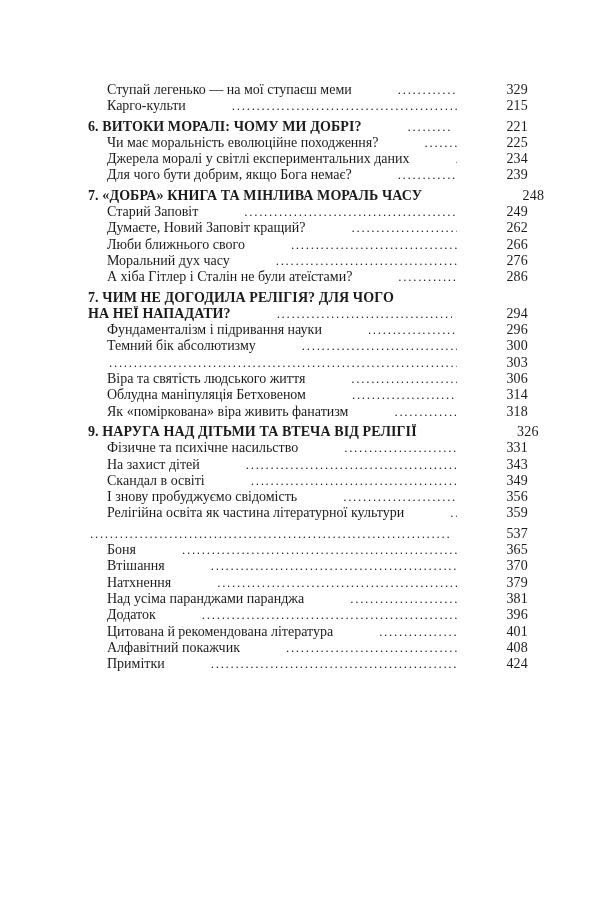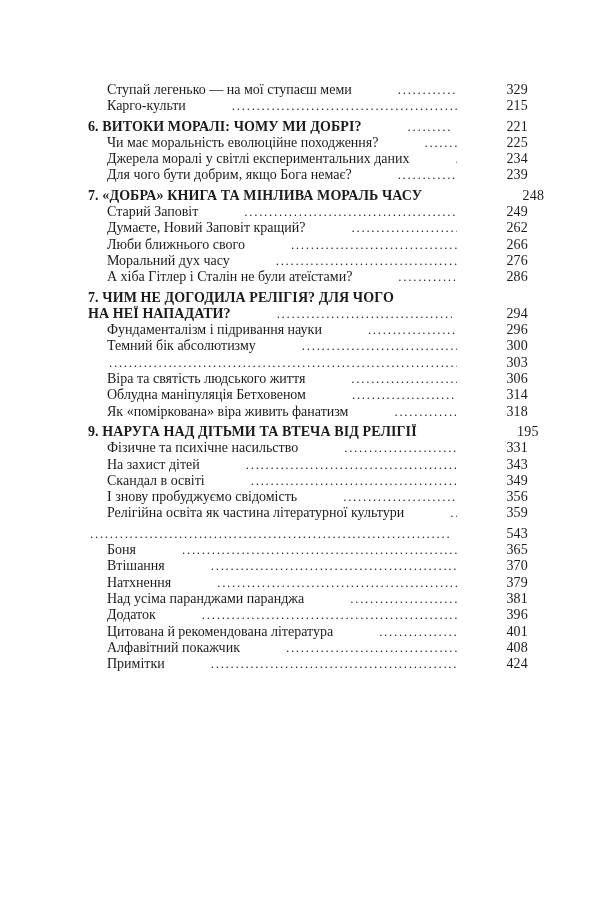--- a/index.html
+++ b/index.html
@@ -172,21 +172,21 @@
         <div class="line item">
           <span class="title">Як «поміркована» віра живить фанатизм</span>
           <span class="dots"></span>
           <span class="pg">318</span>
         </div>
       </div>
       <div class="section">
         <div class="line chapter">
           <span class="title">9. НАРУГА НАД ДІТЬМИ ТА ВТЕЧА ВІД РЕЛІГІЇ</span>
           <span class="dots"></span>
-          <span class="pg">195</span>
+          <span class="pg">326</span>
         </div>
         <div class="line item">
           <span class="title">Фізичне та психічне насильство</span>
           <span class="dots"></span>
           <span class="pg">331</span>
         </div>
         <div class="line item">
           <span class="title">На захист дітей</span>
           <span class="dots"></span>
           <span class="pg">343</span>
@@ -203,21 +203,21 @@
         </div>
         <div class="line item">
           <span class="title">Релігійна освіта як частина літературної культури</span>
           <span class="dots"></span>
           <span class="pg">359</span>
         </div>
       </div>
       <div class="section">
         <div class="line chapter">
           <span class="dots"></span>
-          <span class="pg">543</span>
+          <span class="pg">537</span>
         </div>
         <div class="line item">
           <span class="title">Боня</span>
           <span class="dots"></span>
           <span class="pg">365</span>
         </div>
         <div class="line item">
           <span class="title">Втішання</span>
           <span class="dots"></span>
           <span class="pg">370</span>

